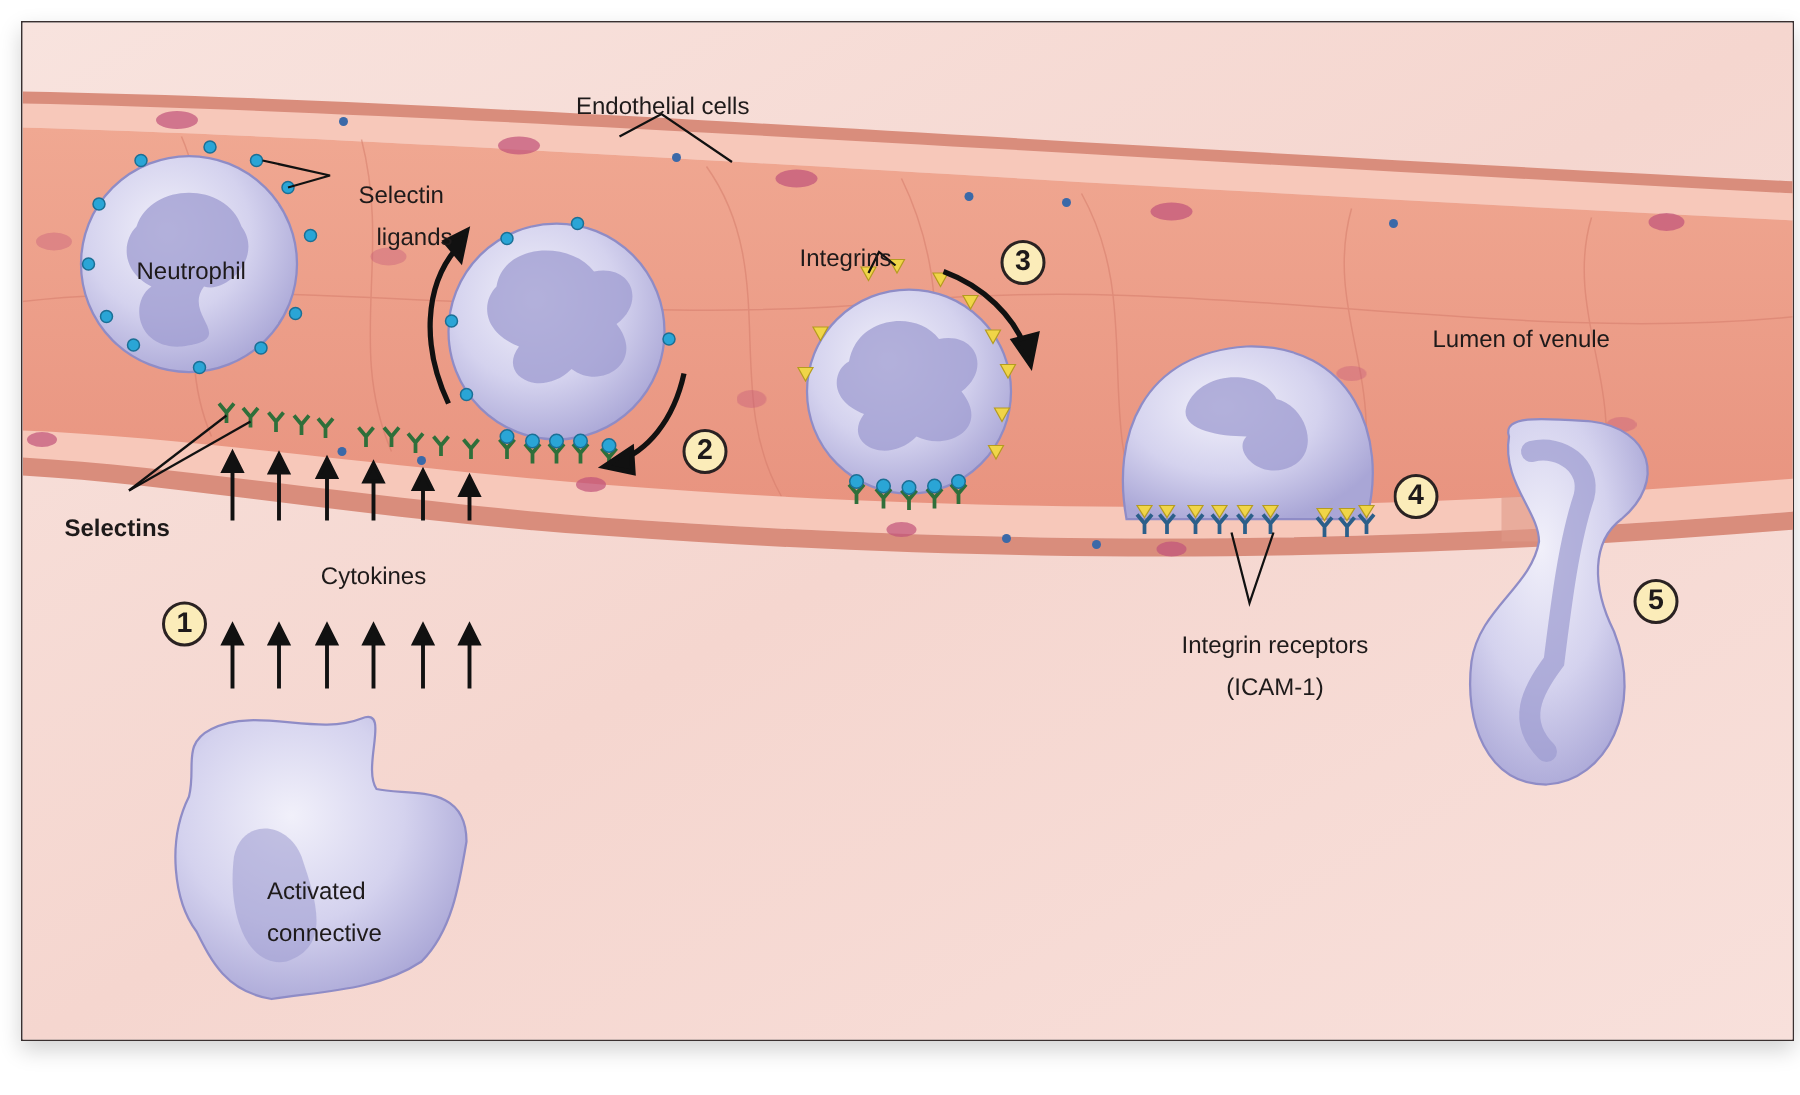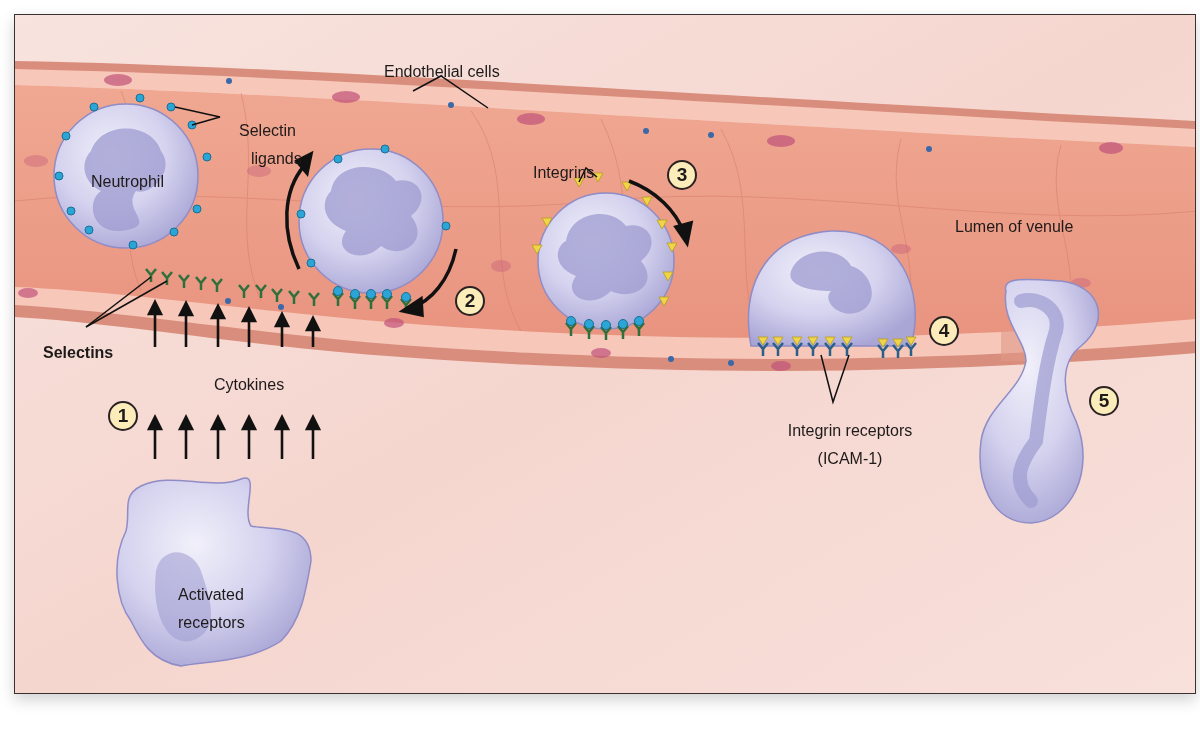--- a/index.html
+++ b/index.html
@@ -259,20 +259,20 @@
 <div class="lbl" style="left:224px;top:104px;">Selectin</div>
 <div class="lbl" style="left:236px;top:132px;">ligands</div>
 <div class="lbl" style="left:76px;top:155px;">Neutrophil</div>
 <div class="lbl" style="left:518px;top:146px;">Integrins</div>
 <div class="lbl" style="left:940px;top:200px;">Lumen of venule</div>
 <div class="lbl" style="left:28px;top:326px;font-weight:bold;">Selectins</div>
 <div class="lbl ctr" style="left:134px;top:358px;width:200px;">Cytokines</div>
 <div class="lbl ctr" style="left:720px;top:404px;width:230px;">Integrin receptors</div>
 <div class="lbl ctr" style="left:720px;top:432px;width:230px;">(ICAM-1)</div>
 <div class="lbl" style="left:163px;top:568px;">Activated</div>
-<div class="lbl" style="left:163px;top:596px;">receptors</div>
+<div class="lbl" style="left:163px;top:596px;">connective</div>
 
 <div class="badge" style="left:93px;top:386px;">1</div>
 <div class="badge" style="left:440px;top:271px;">2</div>
 <div class="badge" style="left:652px;top:145px;">3</div>
 <div class="badge" style="left:914px;top:301px;">4</div>
 <div class="badge" style="left:1074px;top:371px;">5</div>
 </div>
 
 </body></html>

